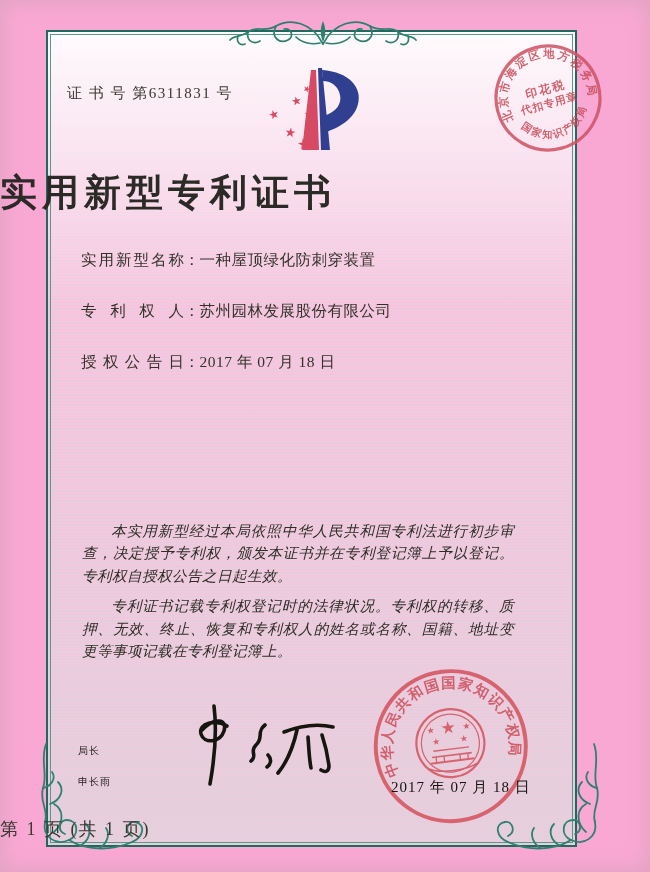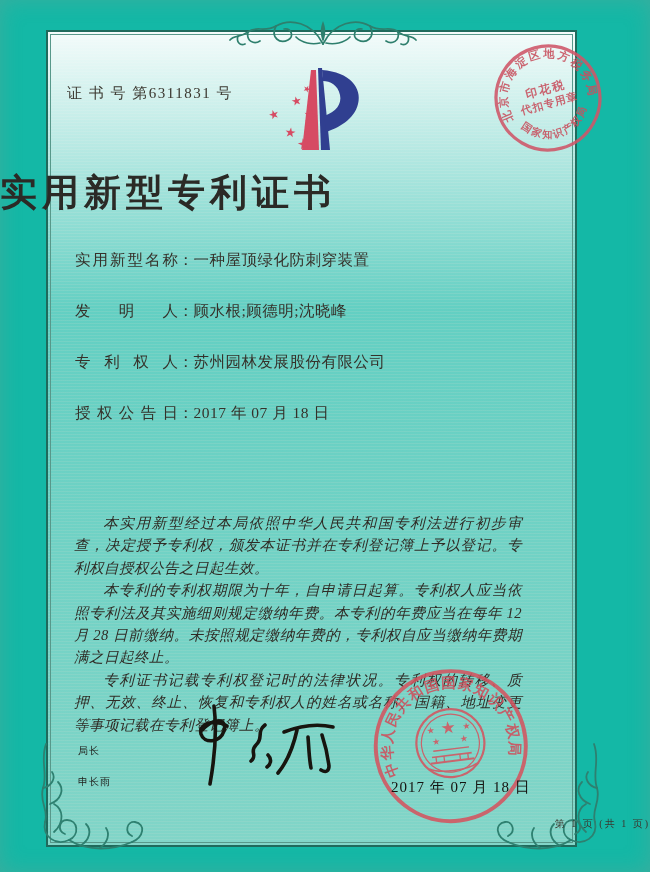--- a/index.html
+++ b/index.html
@@ -2,21 +2,21 @@
 <html><head>
 <meta charset="utf-8">
 <style>
   html,body{margin:0;padding:0;}
   body{
     width:650px;height:872px;position:relative;overflow:hidden;
     background:#f4f3ef;
     font-family:"Liberation Serif","DejaVu Serif",serif;
   }
   .paper{
-    position:absolute;inset:0;background:#14b8a6;
+    position:absolute;inset:0;background:#f9a8d4;
     box-shadow:inset 0 0 22px rgba(150,150,140,.30);
   }
   
   .frame{
     position:absolute;left:46px;top:30px;width:527px;height:813px;
     border:2.5px solid #1f6a5c;
     background:
       linear-gradient(180deg, rgba(255,255,255,.95) 0%, rgba(246,251,248,.35) 34%, rgba(219,237,228,.55) 100%),
       repeating-linear-gradient(180deg, rgba(150,198,178,.20) 0px, rgba(150,198,178,.20) 1px, rgba(255,255,255,0) 1px, rgba(255,255,255,0) 3px);
   }
@@ -25,41 +25,41 @@
   .orn{position:absolute;pointer-events:none;}
   
   .cert-number{
     position:absolute;left:67px;top:84px;font-size:15px;color:#3a372f;letter-spacing:1.5px;
   }
   .title{
     position:absolute;left:0;right:0;top:168px;text-align:left;
     font-size:37px;font-weight:bold;color:#2b2a26;letter-spacing:5px;
   }
   .fields{position:absolute;left:75px;top:250px;width:460px;font-size:15.5px;color:#35312a;}
-  .field{margin-bottom:30px;white-space:nowrap;}
+  .field{margin-bottom:30px;white-space:nowrap;margin-left:6px;}
   .f-label{display:inline-block;width:103px;text-align:justify;text-align-last:justify;vertical-align:top;}
   .f-colon{display:inline-block;}
   .f-value{letter-spacing:.5px;}
   .paras{
     position:absolute;left:74px;top:512px;width:448px;
     font-size:14.6px;line-height:22.4px;color:#2f2c26;font-style:italic;letter-spacing:.4px;
     text-align:justify;
   }
-  .paras p{margin:0;text-indent:2em;}
+  .paras p{margin:8px;text-indent:2em;}
   .signer{
     position:absolute;left:78px;top:735px;
     font-family:"Liberation Sans","DejaVu Sans",sans-serif;
     font-size:10px;color:#1d1b18;line-height:31px;font-weight:500;letter-spacing:1px;
   }
   .issue-date{
     position:absolute;left:391px;top:778px;font-size:15px;color:#151310;letter-spacing:1px;z-index:6;
   }
   .footer{
-    position:absolute;left:0;right:0;top:817px;text-align:right;
-    font-size:10px;color:#3a372f;letter-spacing:2px;
+    position:absolute;left:0;right:0;top:817px;text-align:left;
+    font-size:18px;color:#3a372f;letter-spacing:2px;
   }
   
   .tax-seal{position:absolute;left:492px;top:42px;width:112px;height:112px;transform:rotate(-15deg);opacity:.88;z-index:5;}
   .main-seal{position:absolute;left:371px;top:665px;width:162px;height:166px;transform:rotate(-7deg);opacity:.92;z-index:5;}
   .logo{position:absolute;left:262px;top:64px;width:110px;height:94px;}
   .signature{position:absolute;left:180px;top:700px;width:165px;height:92px;}
 </style>
 </head>
 <body>
 
@@ -149,33 +149,29 @@
     <text x="55" y="64" font-size="10.5" letter-spacing="1" fill="#c8505e" text-anchor="middle" font-weight="bold">代扣专用章</text>
   </svg>
 
   <div class="title">实用新型专利证书</div>
 
   <div class="fields">
     <div class="field">
       <span class="f-label">实用新型名称</span><span class="f-colon">：</span><span class="f-value">一种屋顶绿化防刺穿装置</span>
     </div>
     <div class="field">
-      <span class="f-label">发明人</span><span class="f-colon">：</span><span class="f-value">顾水根;顾德明;沈晓峰</span>
-    </div>
-    <div class="field">
       <span class="f-label">专利权人</span><span class="f-colon">：</span><span class="f-value">苏州园林发展股份有限公司</span>
     </div>
     <div class="field">
       <span class="f-label">授权公告日</span><span class="f-colon">：</span><span class="f-value">2017 年 07 月 18 日</span>
     </div>
   </div>
 
   <div class="paras">
     <p>本实用新型经过本局依照中华人民共和国专利法进行初步审查，决定授予专利权，颁发本证书并在专利登记簿上予以登记。专利权自授权公告之日起生效。</p>
-    <p>本专利的专利权期限为十年，自申请日起算。专利权人应当依照专利法及其实施细则规定缴纳年费。本专利的年费应当在每年 12 月 28 日前缴纳。未按照规定缴纳年费的，专利权自应当缴纳年费期满之日起终止。</p>
     <p>专利证书记载专利权登记时的法律状况。专利权的转移、质押、无效、终止、恢复和专利权人的姓名或名称、国籍、地址变更等事项记载在专利登记簿上。</p>
   </div>
 
   <div class="signer">
     <div>局长</div>
     <div>申长雨</div>
   </div>
 
   <svg class="signature" viewBox="0 0 165 92">
     <g stroke="#17150f" stroke-width="3.6" fill="none" stroke-linecap="round" stroke-linejoin="round">

